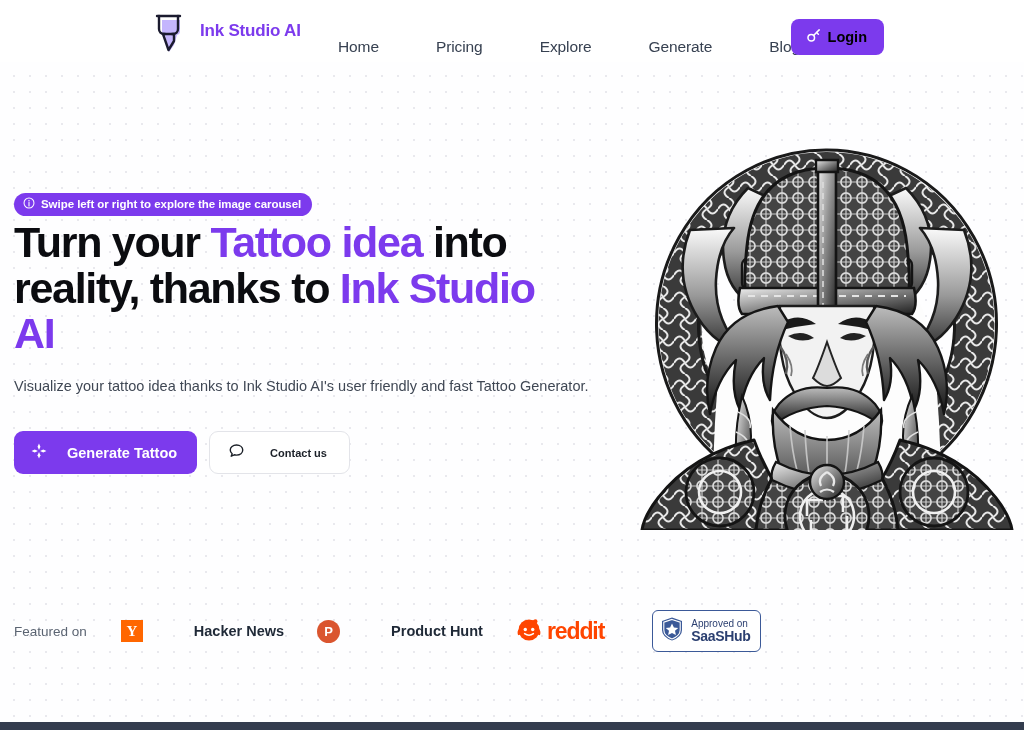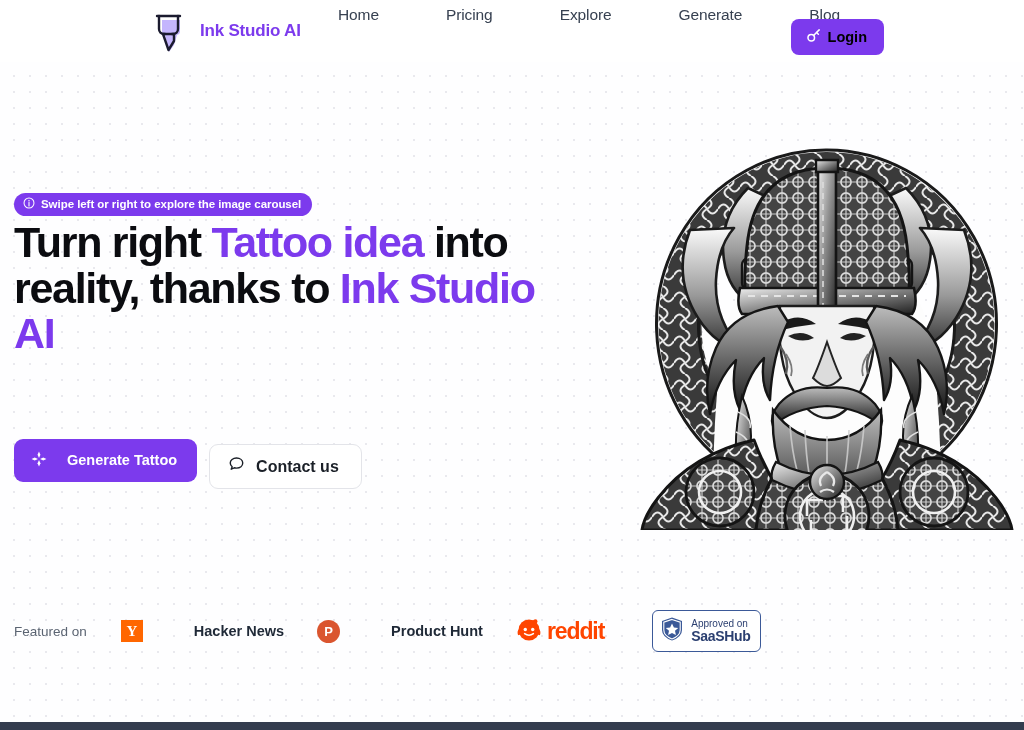--- a/index.html
+++ b/index.html
@@ -21,21 +21,21 @@
     position: absolute; left: 148px; top: 8px;
     display: flex; align-items: center; gap: 8px;
   }
   .brand-logo { width: 44px; height: 46px; position: relative; }
   .brand-name {
     font-size: 17px; font-weight: bold; color: #7c3aed; letter-spacing: -0.2px;
     white-space: nowrap;
   }
   .nav {
     position: absolute; left: 338px; top: 0; height: 62px;
-    display: flex; align-items: flex-start; gap: 10px;
+    display: flex; align-items: flex-end; gap: 0;
   }
   .nav-item {
     font-size: 15.5px; color: #374151; padding: 6px 0; margin-right: 57px;
     cursor: pointer; white-space: nowrap; letter-spacing: -0.1px;
   }
   .nav-item:last-child { margin-right: 0; }
   .login-btn {
     position: absolute; right: 140px; top: 19px;
     display: flex; align-items: center; gap: 7px;
     background: #7c3aed; color: #000000;
@@ -79,25 +79,25 @@
     display: flex; align-items: center; gap: 12px;
   }
   .btn-primary {
     display: inline-flex; align-items: center; gap: 20px;
     background: #7c3aed; color: #fff;
     font-size: 14.5px; font-weight: bold;
     padding: 12px 20px 12px 17px; border-radius: 9px; border: none;
     cursor: pointer; white-space: nowrap;
   }
   .btn-secondary {
-    display: inline-flex; align-items: center; gap: 11px;
+    display: inline-flex; align-items: center; gap: 25px;
     background: #ffffff; color: #1b2028;
-    font-size: 16px; font-weight: bold;
+    font-size: 11px; font-weight: bold;
     padding: 11px 22px 11px 18px; border-radius: 9px;
-    border: 1px solid #e3e4e9; cursor: pointer; white-space: nowrap; margin-top: 13px;
+    border: 1px solid #e3e4e9; cursor: pointer; white-space: nowrap;
   }
 
   
   .featured {
     position: absolute; left: 14px; top: 548px;
     display: flex; align-items: center; gap: 12px;
   }
   .featured-label {
     font-size: 13.5px; color: #5b6472; margin-right: 22px; white-space: nowrap;
   }
@@ -186,22 +186,23 @@
       <span>
         <svg width="12" height="12" viewBox="0 0 14 14">
           <circle cx="7" cy="7" r="5.8" fill="none" stroke="#ffffff" stroke-width="1.2"></circle>
           <circle cx="7" cy="4.3" r="0.85" fill="#ffffff"></circle>
           <path d="M7 6.4 v4" stroke="#ffffff" stroke-width="1.3" stroke-linecap="round"></path>
         </svg>
       </span>
       <span>Swipe left or right to explore the image carousel</span>
     </div>
 
-    <h1 class="headline"><span>Turn right </span><span class="accent">Tattoo idea</span><span> into reality, thanks to </span><span class="accent">Ink Studio AI</span></h1>
-
+    <h1 class="headline"><span>Turn your </span><span class="accent">Tattoo idea</span><span> into reality, thanks to </span><span class="accent">Ink Studio AI</span></h1>
+
+    <p class="subtitle">Visualize your tattoo idea thanks to Ink Studio AI's user friendly and fast Tattoo Generator.</p>
 
     <div class="cta-row">
       <button class="btn-primary">
         <span>
           <svg width="16" height="16" viewBox="0 0 18 18">
             <path d="M9 0.6 L10.6 4.2 L9 7.8 L7.4 4.2 Z" fill="#ffffff"></path>
             <path d="M9 10.2 L10.6 13.8 L9 17.4 L7.4 13.8 Z" fill="#ffffff"></path>
             <path d="M0.6 9 L4.2 7.4 L7.8 9 L4.2 10.6 Z" fill="#ffffff"></path>
             <path d="M10.2 9 L13.8 7.4 L17.4 9 L13.8 10.6 Z" fill="#ffffff"></path>
           </svg>

